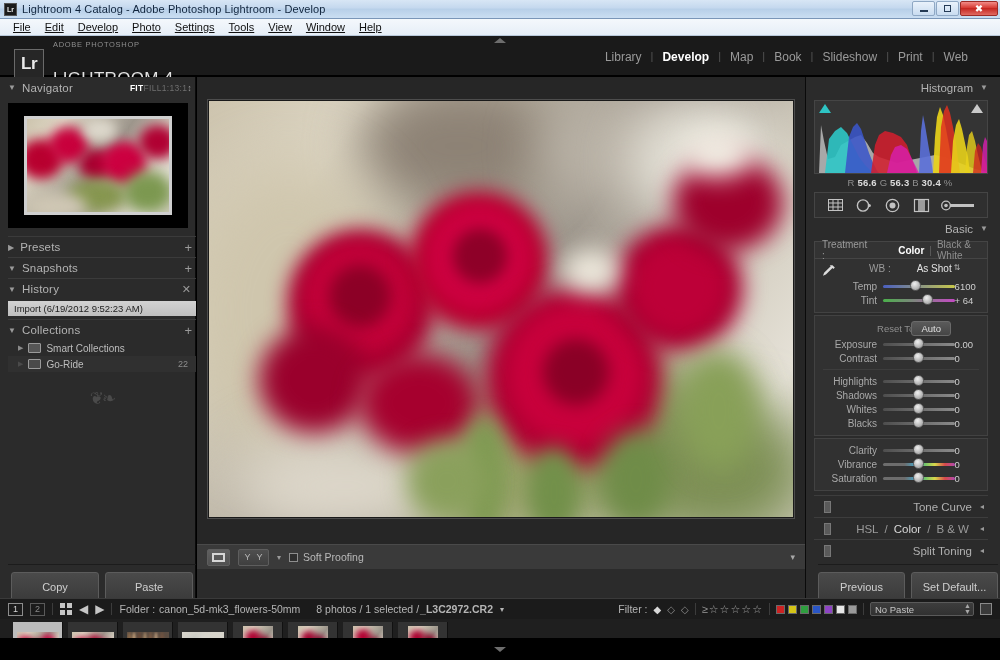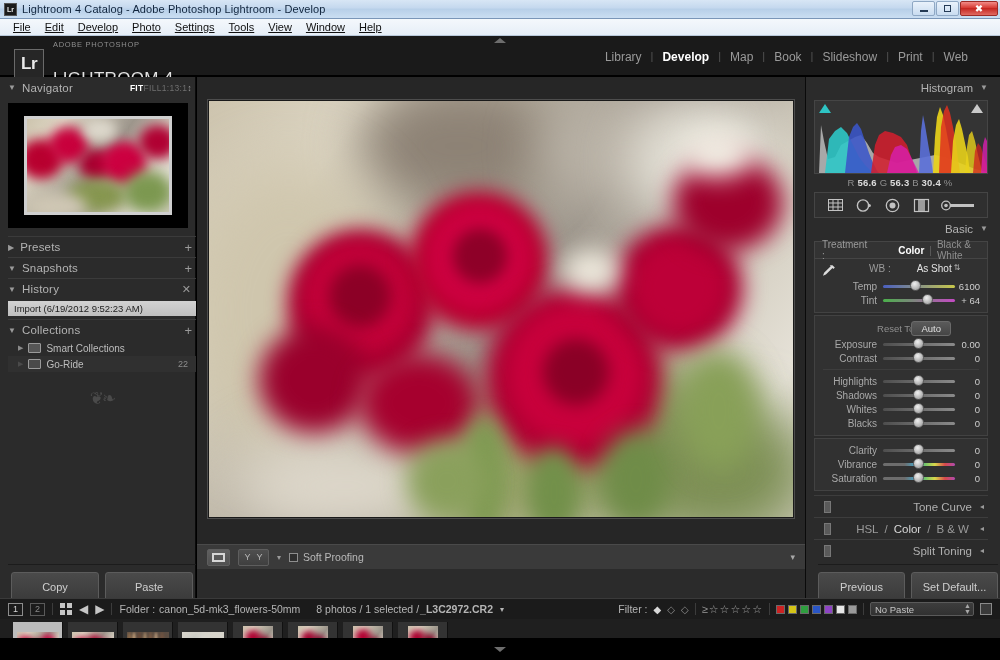--- a/index.html
+++ b/index.html
@@ -204,21 +204,21 @@
   .sl-track { position: relative; width: 76px; height: 3px; background: #1f1f1f; border-radius: 2px; }
   .sl-track.plain { background: linear-gradient(to right,#4e4e4e,#8a8a8a); }
   .sl-track.temp { background: linear-gradient(to right,#4a5fc0,#c8c84a); }
   .sl-track.tint { background: linear-gradient(to right,#4ab04a,#c44ac4); }
   .sl-track.vib { background: linear-gradient(to right,#6d6d6d 30%,#4aa0c0,#6ec46e,#d8d84a,#d84a4a,#b04ab0); }
   .sl-knob {
     position: absolute; top: -4.5px; width: 11px; height: 11px; border-radius: 50%;
     background: radial-gradient(circle at 40% 32%, #f0f0f0, #b6b6b6 60%, #8d8d8d);
     border: 1px solid #5c5c5c; margin-left: -5.5px;
   }
-  .sl-val { width: 34px; text-align: right; color: #cfcfcf; font-size: 9.5px; padding-right: 7px; }
+  .sl-val { width: 34px; color: #cfcfcf; font-size: 9.5px; padding-right: 7px; }
   .reset-row { display: flex; align-items: center; justify-content: center; height: 17px;
                font-size: 9.5px; color: #8f8f8f; position: relative; }
   .auto-btn { position: absolute; right: 36px; background: linear-gradient(to bottom,#5a5a5a,#464646);
               border: 1px solid #6a6a6a; border-radius: 3px; color: #e0e0e0; font-size: 9.5px; padding: 1px 9px; }
   .divider { height: 1px; background: #3d3d3d; margin: 4px 8px; }
 
   .collapsed {
     margin: 0 6px 0 8px; height: 22px; border-top: 1px solid #3d3d3d; display: flex;
     align-items: center; justify-content: flex-end; font-size: 11.5px; color: #b0b0b0; padding-right: 4px;
   }

